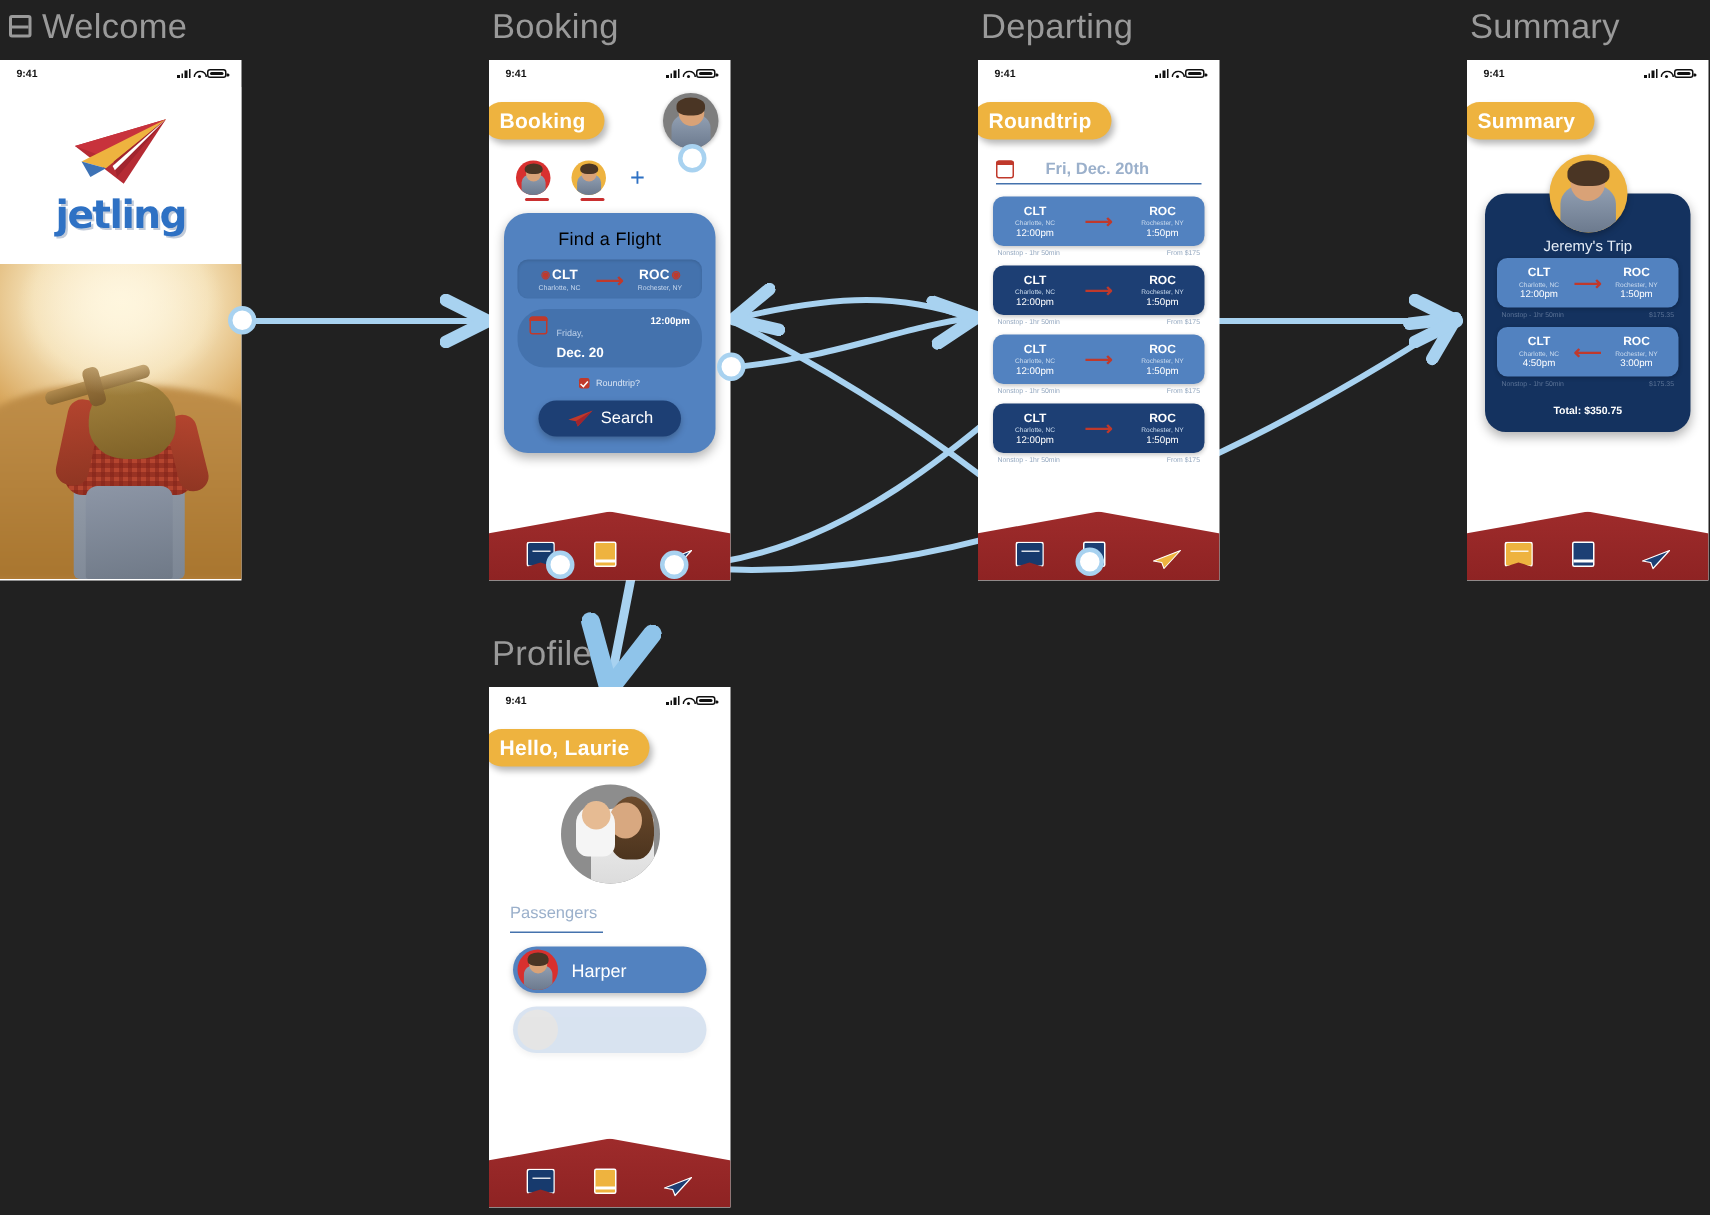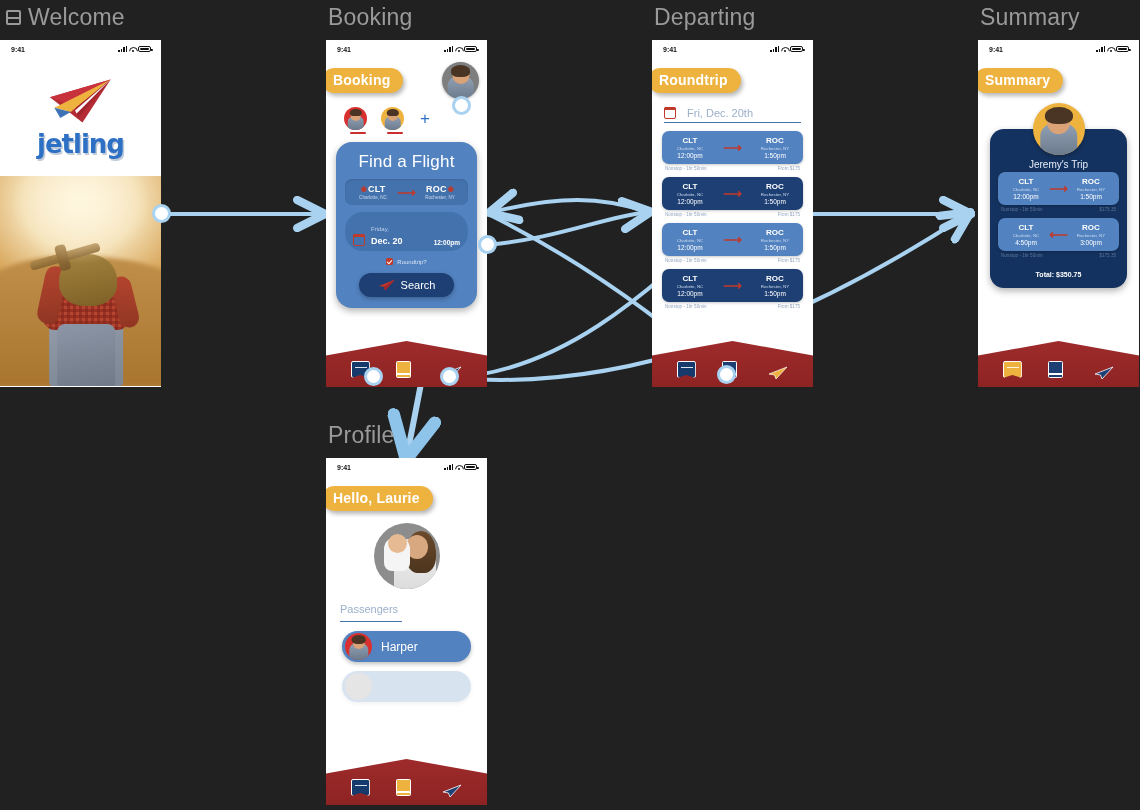--- a/index.html
+++ b/index.html
@@ -226,41 +226,41 @@
   }
 
   .find-card {
     margin: 12px 10px 0 10px;
     background: #5282c0;
     border-radius: 16px;
     padding: 8px 9px 11px 9px;
     box-shadow: 0 3px 7px rgba(0,0,0,.3);
   }
   .find-title {
-    color: #ffffff; font-size: 17px; text-align:center;
+    color: #000000; font-size: 12px; text-align:center;
     padding: 2px 0 7px; letter-spacing:.2px;
   }
   .route-box {
     background: #4472ad; border-radius: 7px;
     padding: 5px 7px 5px 7px;
     display:flex; align-items:center; justify-content:space-between;
     box-shadow: inset 0 1px 2px rgba(0,0,0,.12);
   }
   .route-side { text-align:center; min-width: 42px; }
   .route-code {
     color:#fff; font-size: 9px; font-weight: bold; letter-spacing:.2px;
     display:flex; align-items:center; justify-content:center; gap:1px;
   }
   .pin { color: #c0392b; font-size: 7px; }
   .route-city { color:#c7d8ee; font-size: 4.6px; margin-top:1px; }
   .arrow-r { color:#c0392b; font-size: 13px; line-height:1; font-weight:bold; }
 
   .date-box {
     margin-top: 7px; background: #4472ad; border-radius: 18px;
-    padding: 5px 8px; display:flex; align-items:flex-end; gap: 6px;
+    padding: 5px 8px; display:flex; align-items:flex-start; gap: 6px;
   }
   .cal-ico {
     width: 12px; height: 12px; border: 1.4px solid #c0392b;
     border-radius: 2px; position: relative; flex:none;
   }
   .cal-ico::before {
     content:''; position:absolute; left:-1.4px; right:-1.4px; top:-1.4px;
     height: 3px; background:#c0392b; border-radius: 2px 2px 0 0;
   }
   .date-txt { flex:1; }
@@ -287,21 +287,21 @@
     padding: 5px 0; display:flex; align-items:center; justify-content:center;
     gap: 5px; box-shadow: 0 2px 4px rgba(0,0,0,.25);
   }
   .search-btn span { color:#fff; font-size: 11px; font-weight: 500; }
   .mini-plane { width: 18px; height: 14px; }
 
   
   .dep-date {
     margin: 14px 12px 0; padding-bottom: 3px;
     border-bottom: 1.6px solid #4472ad;
-    display:flex; align-items:flex-start; gap:11px;
+    display:flex; align-items:flex-start; gap:21px;font-weight:bold;
   }
   .dep-date .txt { color:#9bb0cb; font-size: 11px; }
   .flight-list { padding: 8px 10px 0; }
   .flight-item { margin-bottom: 6px; }
   .flight-card {
     border-radius: 7px; padding: 5px 8px;
     display:flex; align-items:center; justify-content:space-between;
     box-shadow: 0 1px 3px rgba(0,0,0,.22);
   }
   .fc-blue { background: #5282c0; }

